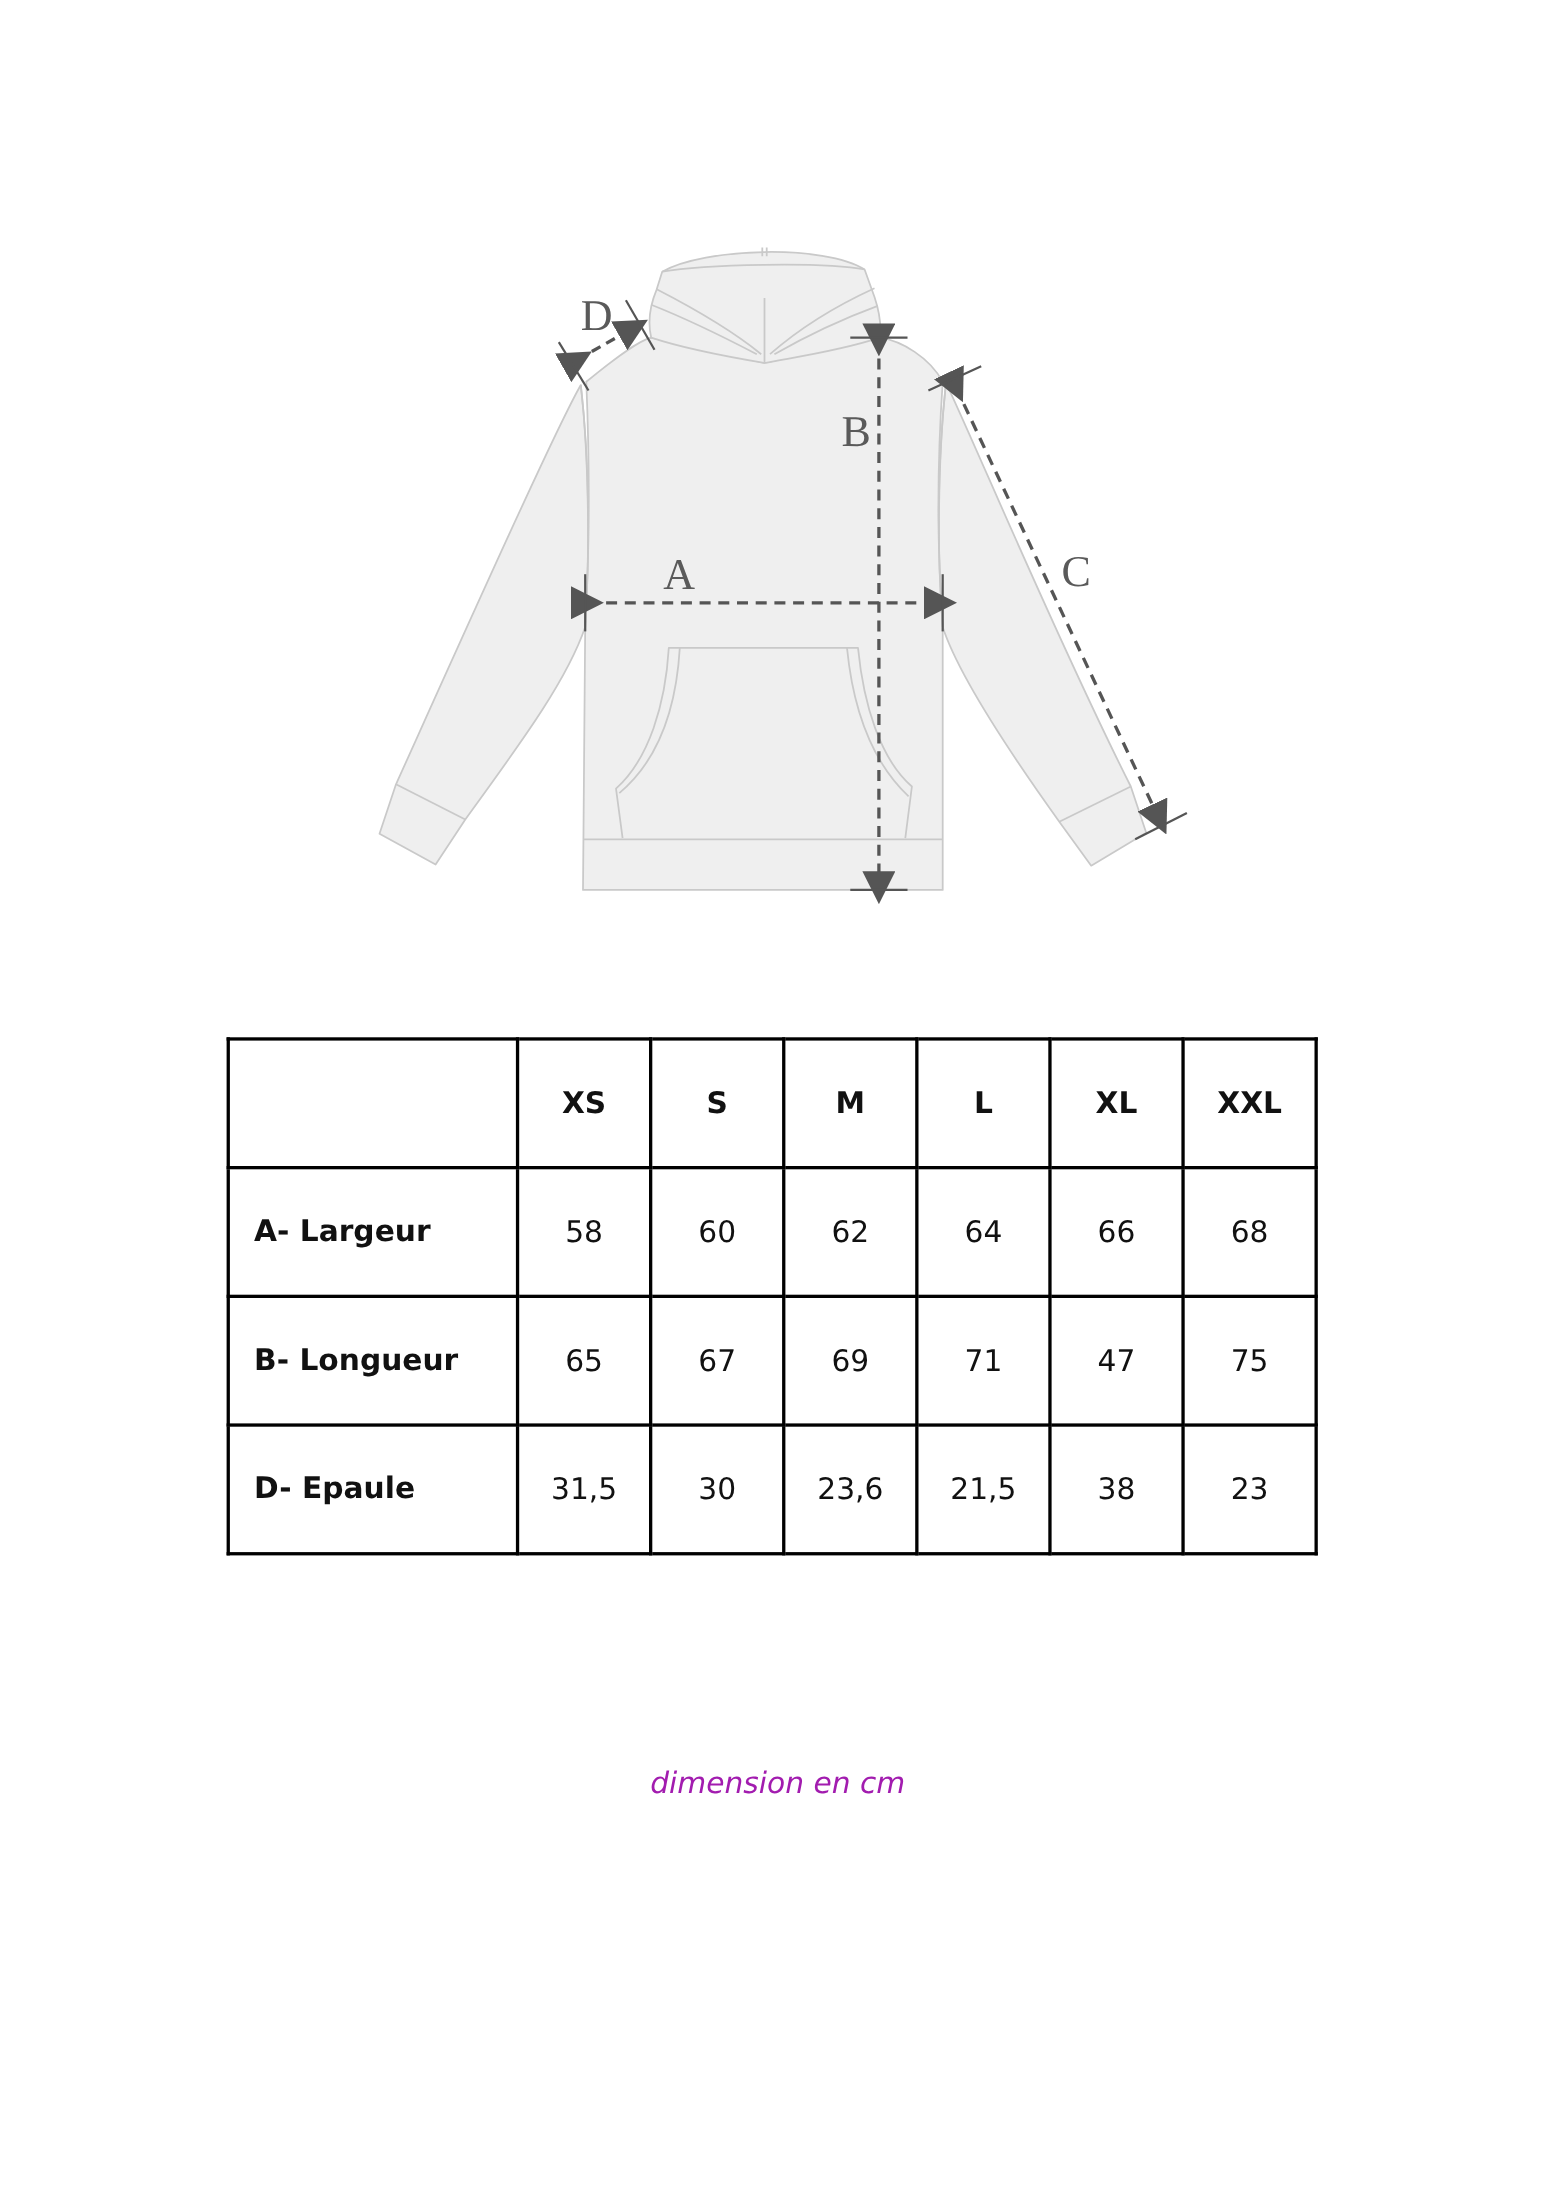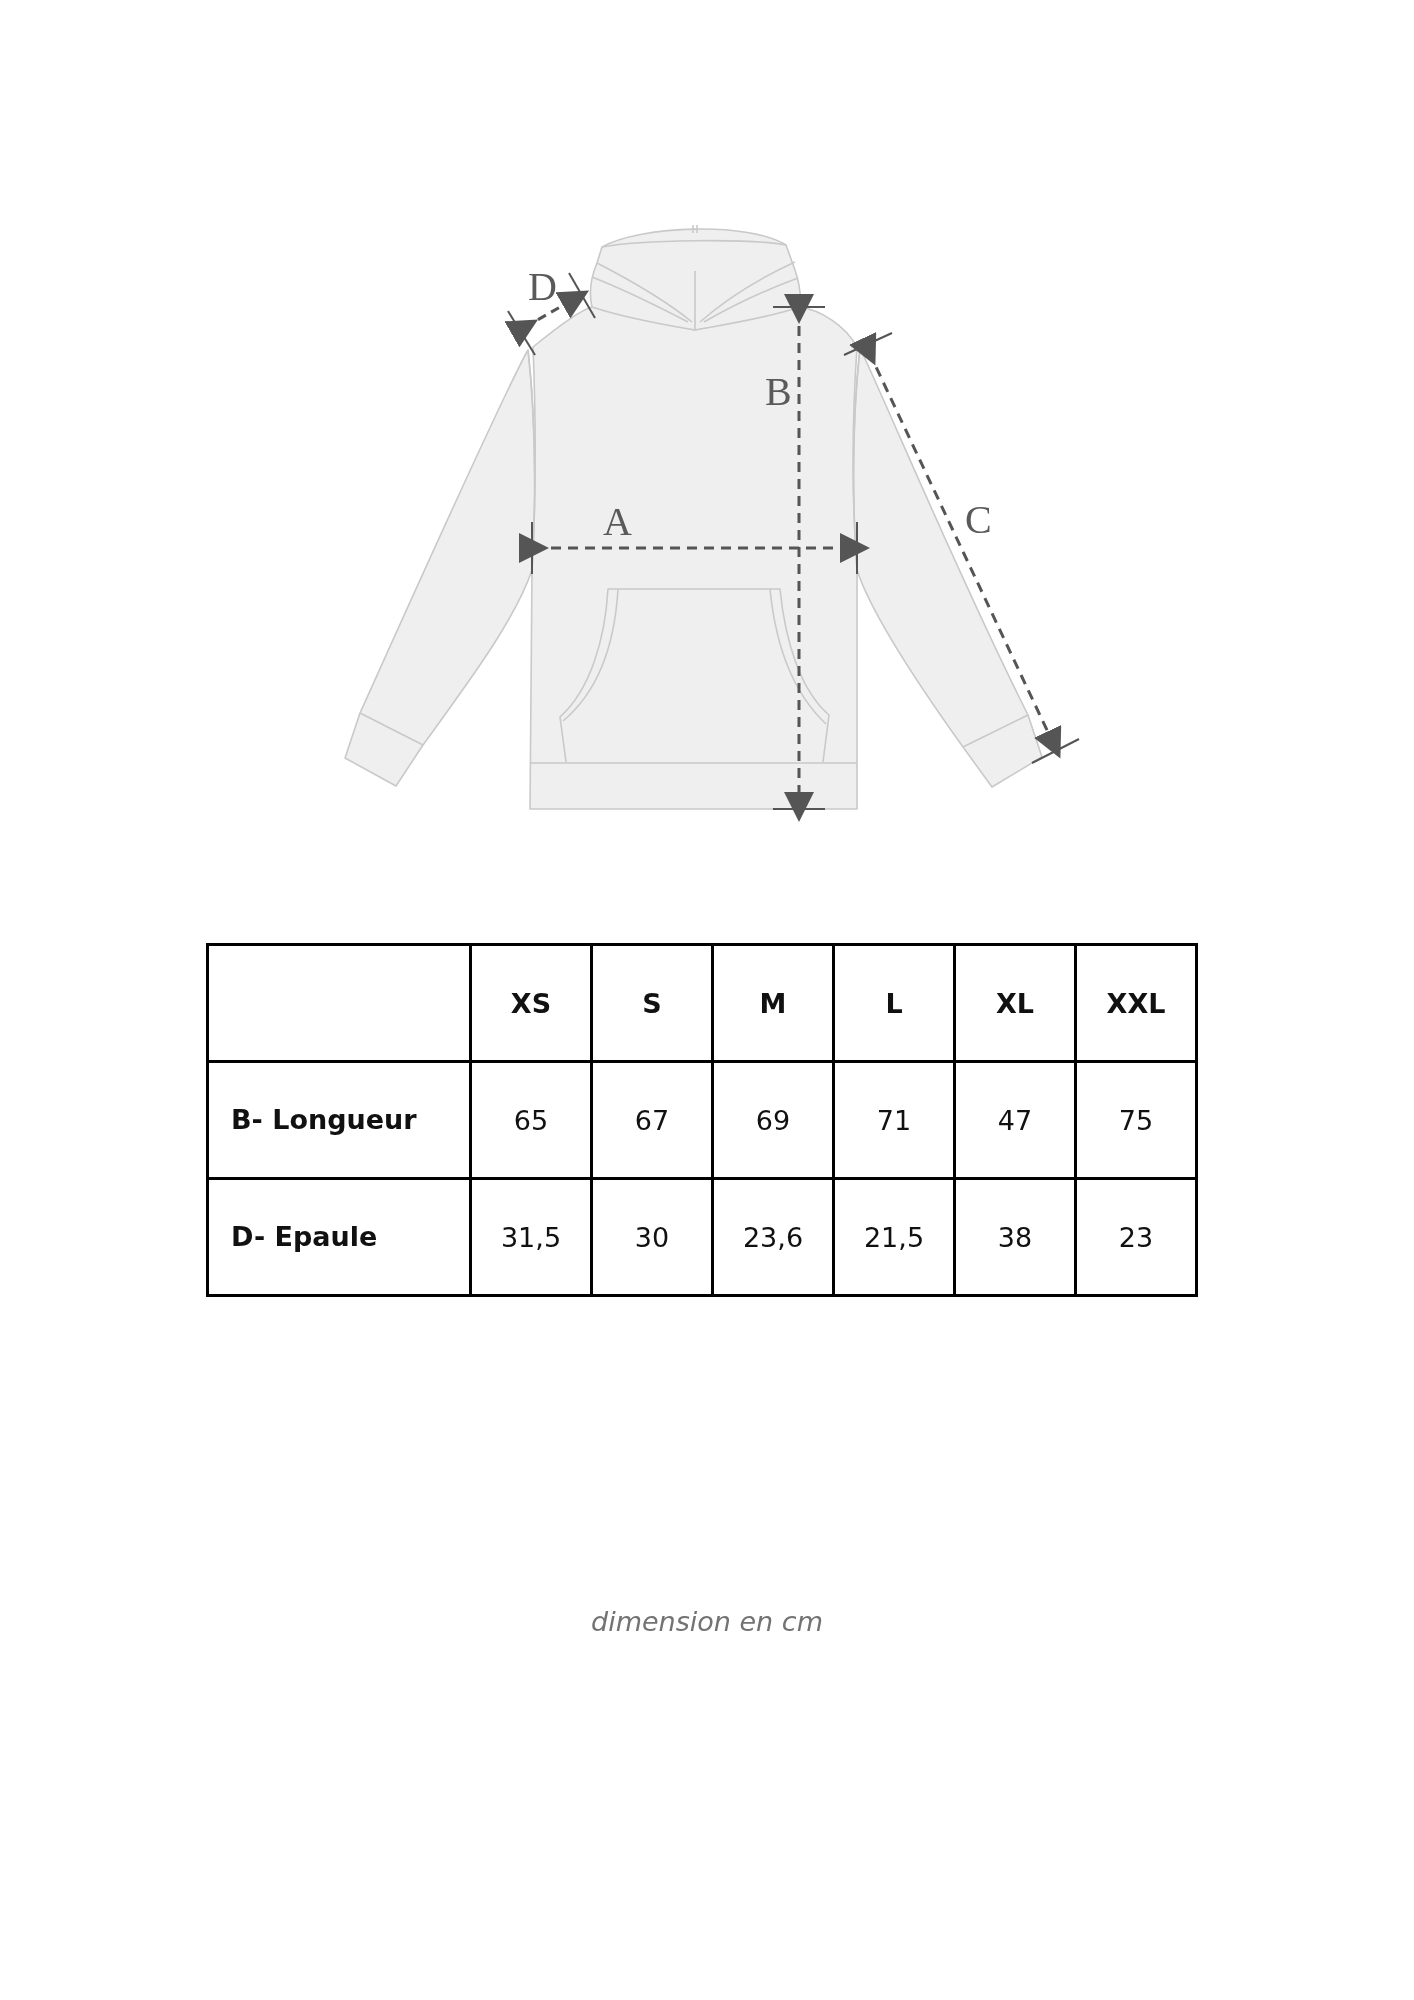--- a/index.html
+++ b/index.html
@@ -11,21 +11,21 @@
                 table-layout: fixed; width: 988px; border-radius: 32px; }
   table.sizes td, table.sizes th { border: 3.5px solid #000; padding: 0; text-align: center;
                 vertical-align: middle; font-size: 27px; }
   table.sizes th { font-weight: bold; height: 114px; }
   table.sizes td.rowlabel { text-align: left; font-weight: bold; padding-left: 22px;
                 line-height: 38px; }
   table.sizes td { height: 114px; }
   table.sizes tr.tall td { height: 128px; }
   col.c0 { width: 263px; } col.cs { width: 121px; }
   .caption { position: absolute; left: 0; width: 1414px; top: 1606px; text-align: center;
-             font-style: italic; font-size: 27px; color: #737373; }
+             font-style: italic; font-size: 27px; color: #a21caf; }
 </style>
 </head>
 <body>
 
 <svg id="diagram" viewBox="0 0 1414 860">
   <defs>
     <marker id="tri" markerWidth="10" markerHeight="10" refX="5" refY="5" orient="auto">
       <path d="M0,0 L10,5 L0,10 z" fill="#555"></path>
     </marker>
   </defs>
@@ -92,20 +92,29 @@
       <tr>
     <th></th>
     <th>XS</th>
     <th>S</th>
     <th>M</th>
     <th>L</th>
     <th>XL</th>
     <th>XXL</th>
   </tr>
   <tr>
+    <td class="rowlabel">A- Largeur</td>
+    <td>58</td>
+    <td>60</td>
+    <td>62</td>
+    <td>64</td>
+    <td>66</td>
+    <td>68</td>
+  </tr>
+  <tr>
     <td class="rowlabel">B- Longueur</td>
     <td>65</td>
     <td>67</td>
     <td>69</td>
     <td>71</td>
     <td>47</td>
     <td>75</td>
   </tr>
   <tr>
     <td class="rowlabel">D- Epaule</td>

